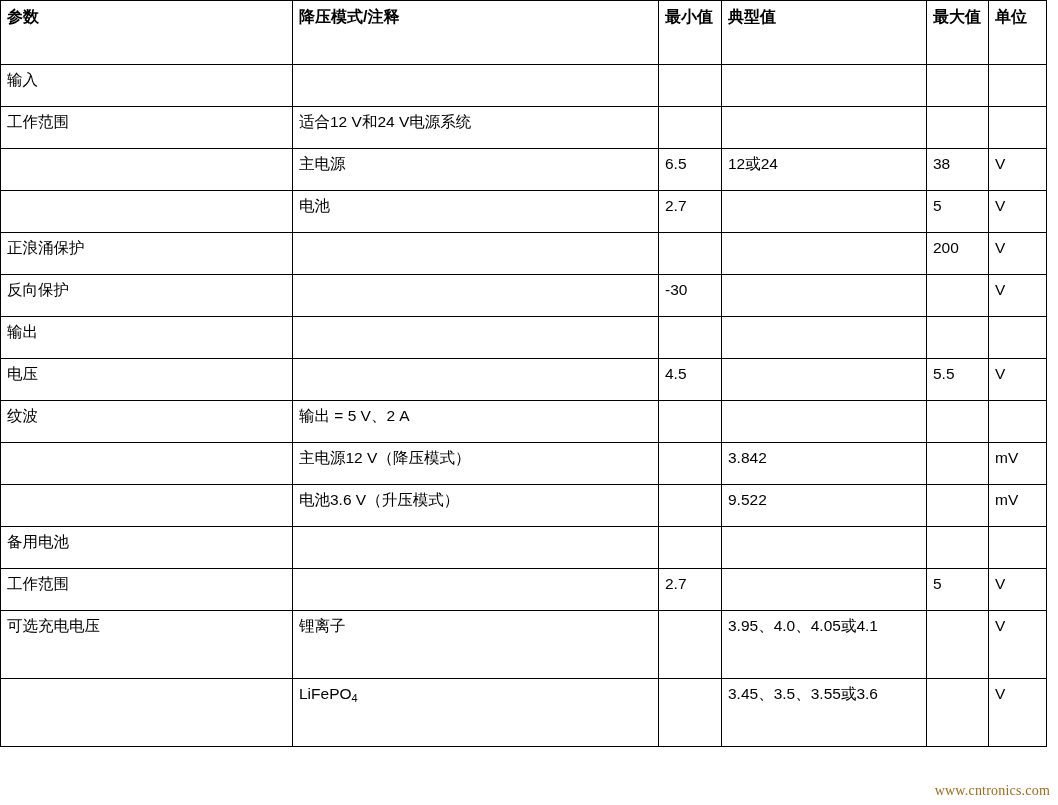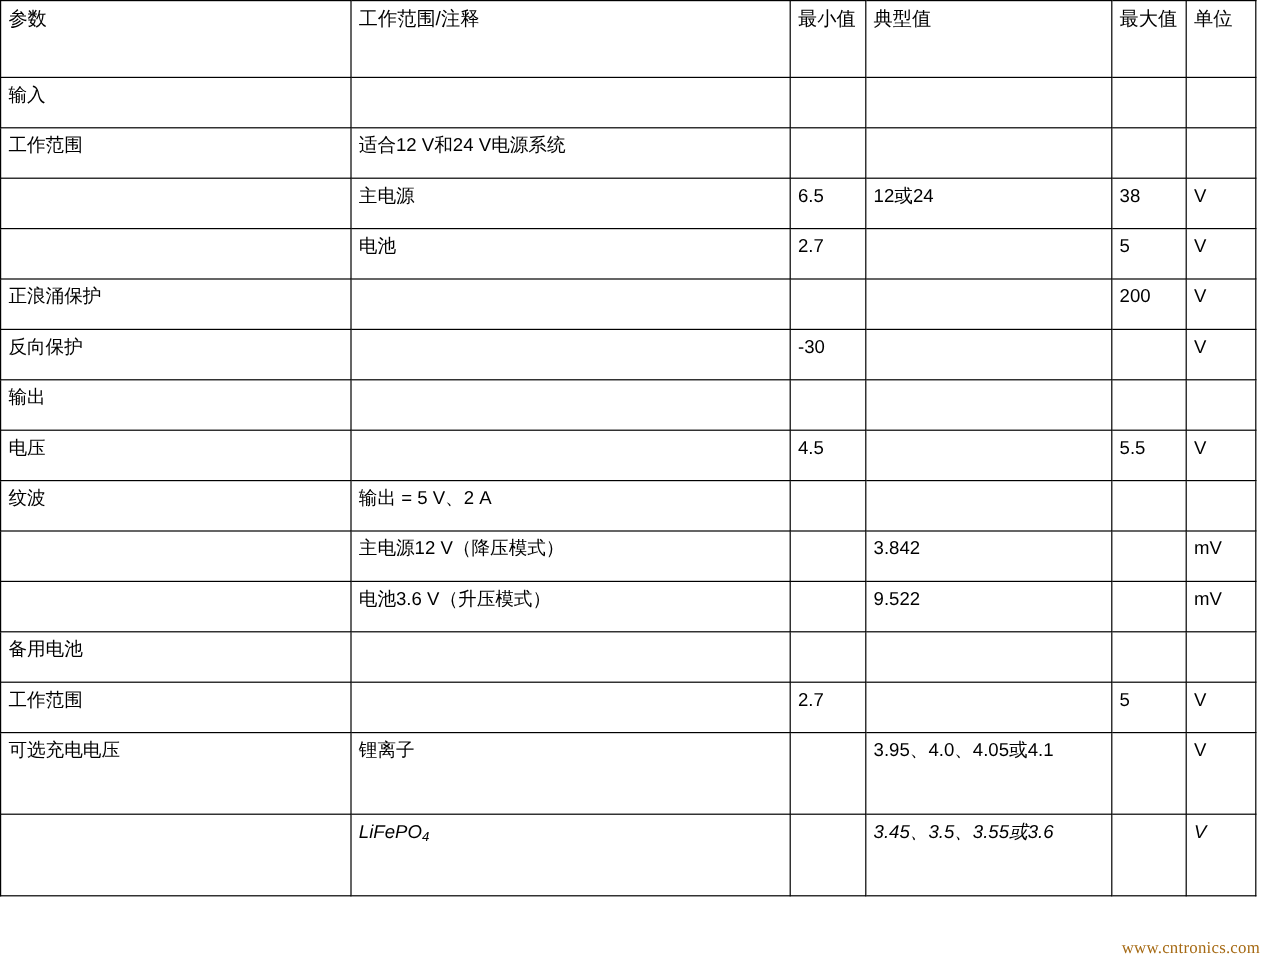--- a/index.html
+++ b/index.html
@@ -25,21 +25,21 @@
     border: 1px solid #000000;
     padding: 5px 6px 6px 6px;
     font-size: 15.5px;
     line-height: 1.35;
     vertical-align: top;
     text-align: left;
     font-weight: normal;
     word-wrap: break-word;
   }
   #spec-table thead th {
-    font-weight: normal;
+    font-weight: bold;
     font-size: 16px;
     height: 52px;
     vertical-align: top;
   }
   .col-param   { width: 292px; }
   .col-cond    { width: 366px; }
   .col-min     { width: 63px; }
   .col-typ     { width: 205px; }
   .col-max     { width: 62px; }
   .col-unit    { width: 58px; }
@@ -70,21 +70,21 @@
     <col class="col-param">
     <col class="col-cond">
     <col class="col-min">
     <col class="col-typ">
     <col class="col-max">
     <col class="col-unit">
   </colgroup>
   <thead>
     <tr>
       <th>参数</th>
-      <th>工作范围/注释</th>
+      <th>降压模式/注释</th>
       <th>最小值</th>
       <th>典型值</th>
       <th>最大值</th>
       <th>单位</th>
     </tr>
   </thead>
   <tbody id="table-body">
       <tr class="row-h">
         <td>输入</td>
         <td></td>
@@ -190,21 +190,21 @@
         <td>V</td>
       </tr>
       <tr class="row-h" style="height: 68px;">
         <td class="indent-1">可选充电电压</td>
         <td>锂离子</td>
         <td></td>
         <td>3.95、4.0、4.05或4.1</td>
         <td></td>
         <td>V</td>
       </tr>
-      <tr class="row-h" style="height: 68px; font-style: italic;">
+      <tr class="row-h" style="height: 68px;">
         <td class="indent-1"></td>
         <td>LiFePO<span class="sub">4</span></td>
         <td></td>
         <td>3.45、3.5、3.55或3.6</td>
         <td></td>
         <td>V</td>
       </tr>
     </tbody>
 </table>
 

